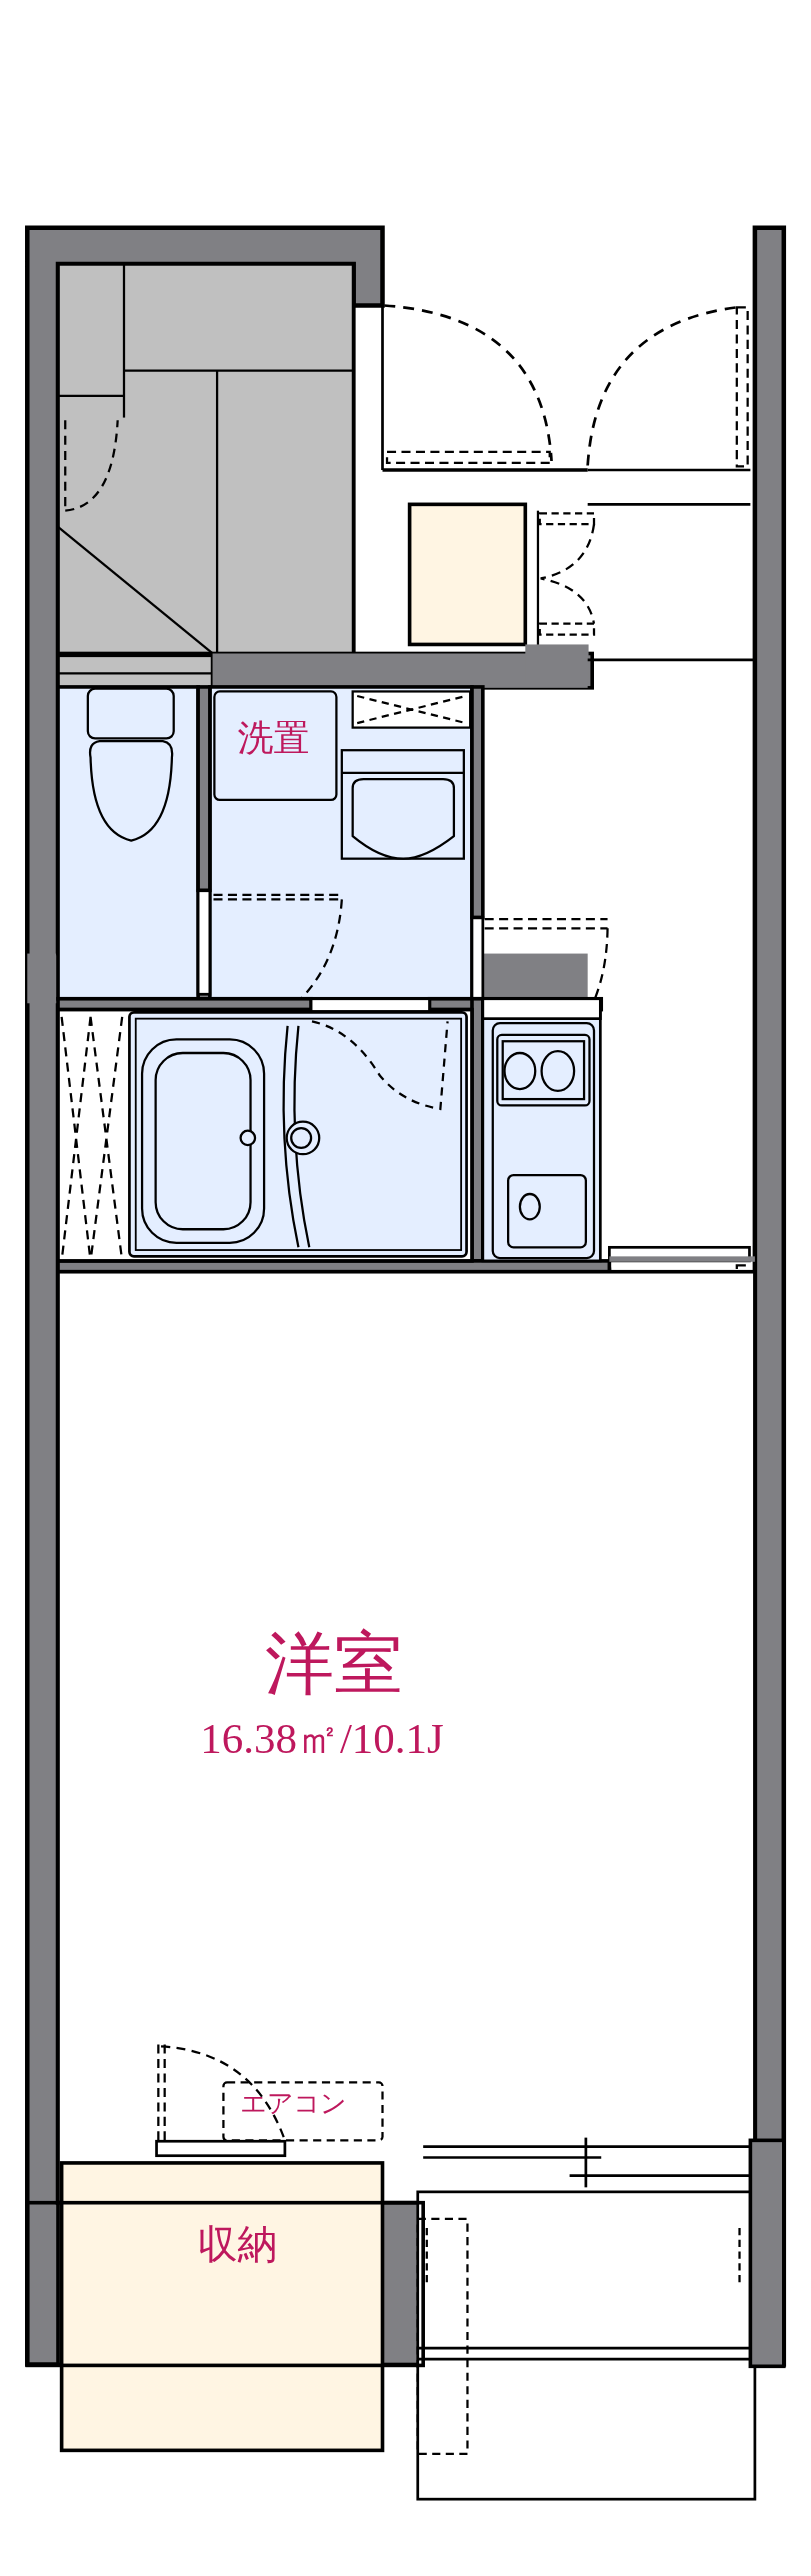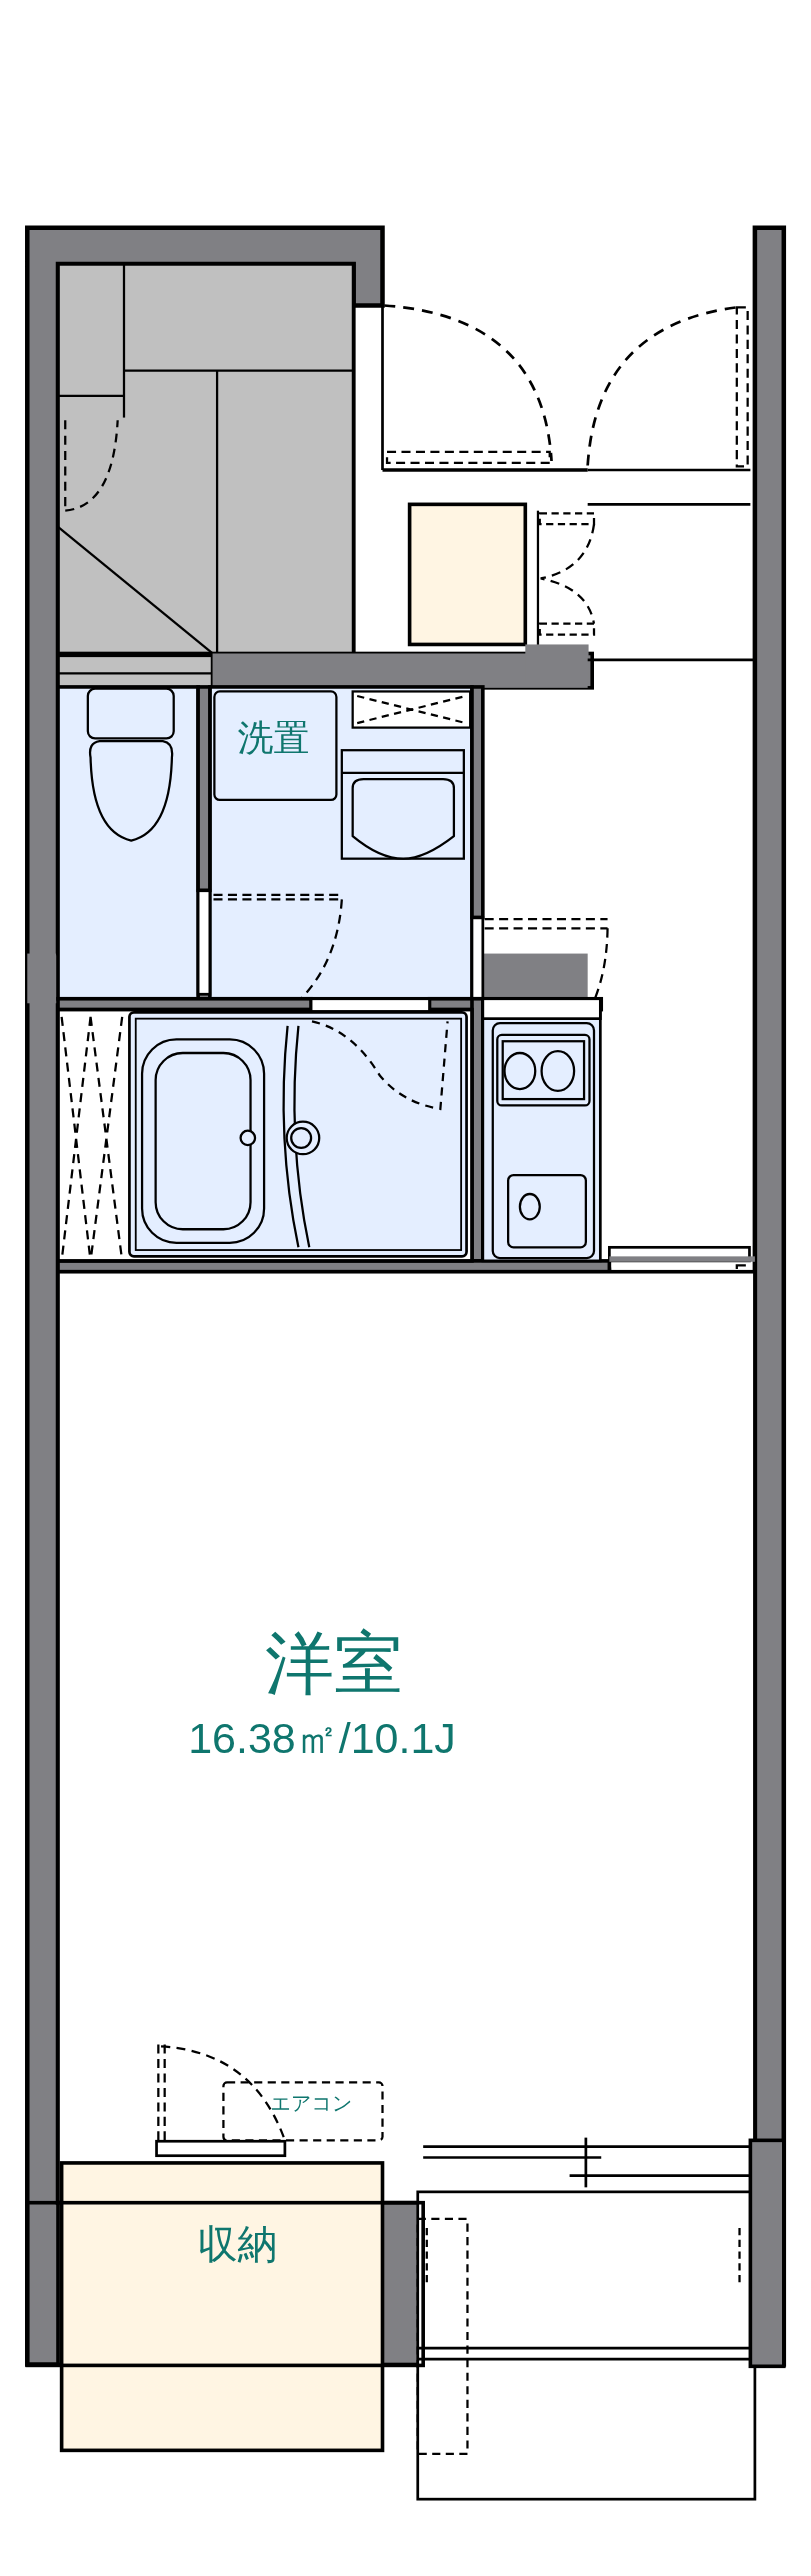--- a/index.html
+++ b/index.html
@@ -1,23 +1,23 @@
 <!DOCTYPE html>
 <html style="font-size:14.5px"><head>
 <meta charset="utf-8">
 <style>
   html,body{margin:0;padding:0;background:#ffffff;}
   body{width:812px;height:2576px;position:relative;overflow:hidden;font-family:"DejaVu Sans",sans-serif;}
   #plan{position:absolute;left:0;top:0;width:812px;height:2576px;}
-  .lbl{position:absolute;color:#0f766e;text-align:center;white-space:nowrap;font-family:Liberation Sans, sans-serif;}
+  .lbl{position:absolute;color:#be185d;text-align:center;white-space:nowrap;font-family:Liberation Serif, serif;}
   .room-main{left:0;width:668px;top:1625px;font-size:69px;line-height:78px;}
   .room-main-area{left:0;width:644px;top:1713px;font-size:43px;line-height:51px;}
   .room-storage{left:61px;width:353px;top:2222px;font-size:40px;line-height:45px;}
   .room-wash{left:210px;width:127px;top:717px;font-size:36px;line-height:42px;}
-  .aircon{left:232px;width:159px;top:2088px;font-size:20px;line-height:31px;}
+  .aircon{left:214px;width:159px;top:2088px;font-size:26px;line-height:31px;}
 </style>
 </head>
 <body>
 
 <svg id="plan" viewBox="0 0 898 2850" xmlns="http://www.w3.org/2000/svg">
 
   <g stroke="#000" stroke-width="5" fill="#808084">
     <path d="M30 252 H423 V338 H391 V292 H64 V2437 H468 V2616 H30 Z"></path>
     <path d="M835 252 H867 V2616 H835 Z"></path>
   </g>

